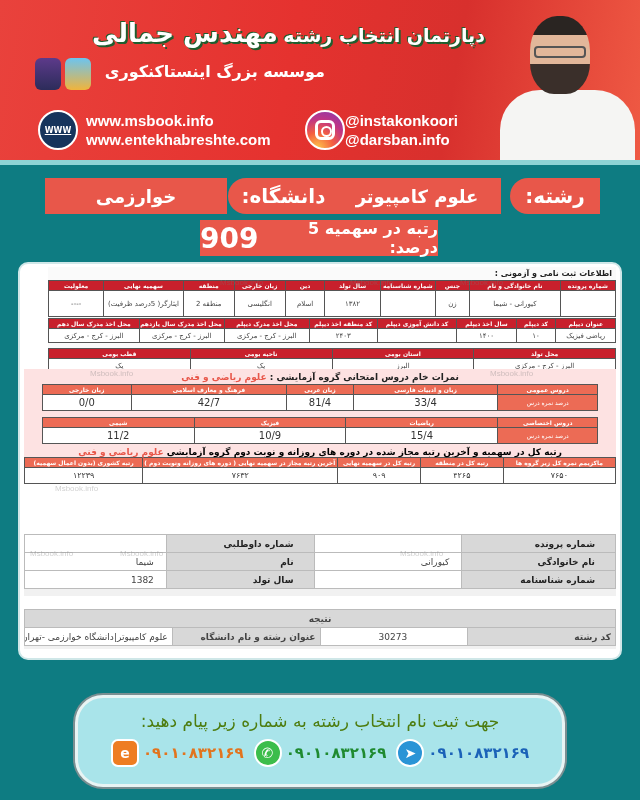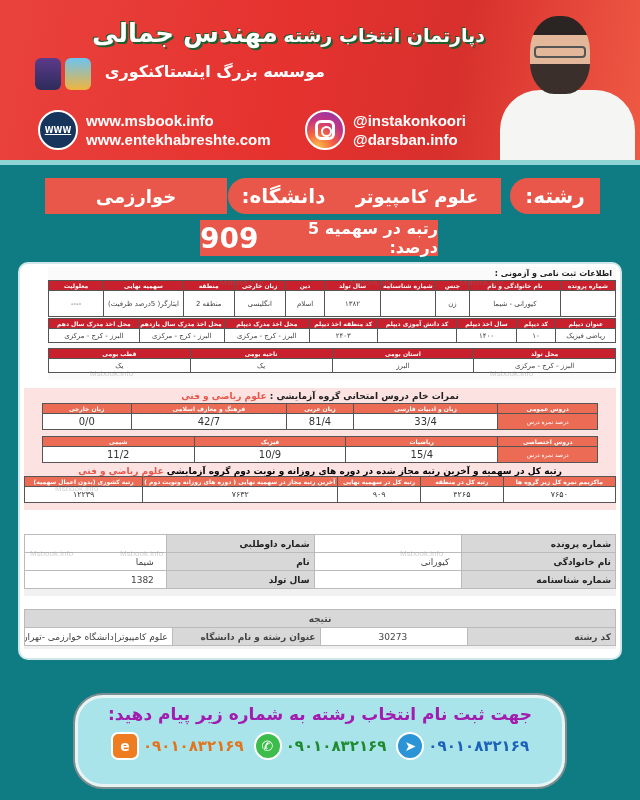--- a/index.html
+++ b/index.html
@@ -17,21 +17,21 @@
   .subtitle { position: absolute; right: 315px; top: 62px; direction: rtl; color: #fff; font-size: 16px; font-weight: bold; white-space: nowrap; }
   .mascots { position: absolute; left: 35px; top: 58px; display: flex; gap: 4px; }
   .mascot { width: 26px; height: 32px; border-radius: 6px; }
   .mascot.m1 { background: linear-gradient(#5d3a8a, #2c2c5a); }
   .mascot.m2 { background: linear-gradient(#6cc4f0, #f0b43c); }
 
   .web-block { position: absolute; left: 38px; top: 110px; display: flex; align-items: center; gap: 8px; }
   .globe { width: 40px; height: 40px; border-radius: 50%; background: #16345c; border: 2px solid #fff;
     display: flex; align-items: center; justify-content: center; color: #fff; font-size: 8px; font-weight: bold; text-decoration: underline; }
   .web-lines { color: #fff; font-weight: bold; font-size: 15px; line-height: 19px; font-family: "Liberation Sans", sans-serif; }
-  .insta-block { position: absolute; left: 305px; top: 110px; display: flex; align-items: center; gap: 8px; }
+  .insta-block { position: absolute; left: 305px; top: 110px; display: flex; align-items: center; gap: 0; }
   .insta-icon { width: 40px; height: 40px; border-radius: 50%; background: radial-gradient(circle at 30% 100%, #fdc44b 0%, #f56040 35%, #c13584 65%, #833ab4 100%);
     border: 2px solid #fff; display: flex; align-items: center; justify-content: center; }
   .insta-icon .cam { width: 20px; height: 20px; border: 3px solid #fff; border-radius: 6px; position: relative; }
   .insta-icon .cam::after { content: ""; position: absolute; width: 7px; height: 7px; border: 2px solid #fff; border-radius: 50%; left: 3px; top: 3px; }
   .insta-lines { color: #fff; font-weight: bold; font-size: 15px; line-height: 19px; font-family: "Liberation Sans", sans-serif; }
 
   .person { position: absolute; right: 0; top: 8px; width: 150px; height: 157px; }
   .person .head { position: absolute; left: 40px; top: 8px; width: 60px; height: 78px; border-radius: 45% 45% 40% 40%;
     background: linear-gradient(#2a2522 0 24%, #e2b79a 24% 62%, #3a2f2a 62% 100%); }
   .person .glasses { position: absolute; left: 44px; top: 38px; width: 52px; height: 12px; border: 2px solid #555; border-radius: 4px; }
@@ -59,50 +59,50 @@
   .sec-title { font-size: 8px; font-weight: bold; color: #222; padding: 2px 4px; }
   table { border-collapse: collapse; width: 100%; table-layout: fixed; }
   td, th { border: 1px solid #555; font-size: 7px; text-align: center; height: 14px; padding: 0 2px; overflow: hidden; white-space: nowrap; }
   th { background: #c8202c; color: #fff; font-weight: bold; height: 10px; font-size: 6px; }
   td { background: #fff; color: #444; }
   .t1 td { height: 26px; }
   .t1, .t2, .t3 { margin: 0 auto; }
   .t2 { margin-top: 1px; }
   .t3 { margin-top: 5px; }
 
-  .sec2 { top: 124px; height: 122px; background: #fde2e2; }
+  .sec2 { top: 105px; height: 98px; background: #fde2e2; }
   .sec2 .sec-title { text-align: center; font-size: 9px; padding-top: 3px; }
   .accent { color: #e8574a; }
   .sec2 table { width: 94%; margin: 0 auto; }
   .sec2 th { background: #ec6b55; color: #fff; }
   .sec2 td { font-size: 10px; height: 16px; color: #333; }
   .sec2 td.lab { background: #ec6b55; color: #fff; font-size: 6px; }
   .sec2 .g2 { margin-top: 6px; }
   .sec2 .rank-title { text-align: center; font-size: 9px; font-weight: bold; margin-top: 3px; }
   .sec2 .t-rank { width: 100%; }
   .sec2 .t-rank th { background: #ec6b55; }
   .sec2 .t-rank td { font-size: 8px; }
 
   .sec3 { top: 270px; height: 62px; background: #f1f1f1; }
   .sec3 table td { font-size: 9px; height: 18px; border-color: #bbb; }
-  .sec3 td.k { background: #d8d8d8; text-align: right; font-weight: bold; color: #222; padding-right: 4px; }
+  .sec3 td.k { background: #d8d8d8; text-align: right; font-weight: bold; color: #222; padding-right: 20px; }
   .sec3 td.v-r { text-align: right; padding-right: 12px; }
 
   .sec4 { top: 345px; height: 40px; background: #f1f1f1; }
   .sec4 td { font-size: 9px; height: 18px; border-color: #bbb; }
   .sec4 .res-h { background: #d8d8d8; font-weight: bold; text-align: center; }
   .sec4 td.k { background: #d8d8d8; text-align: right; font-weight: bold; padding-right: 4px; }
   .sec4 td.v { text-align: right; padding-right: 4px; }
 
   .wm { position: absolute; color: rgba(120,120,120,0.35); font-size: 8px; font-family: "Liberation Sans", sans-serif; pointer-events: none; direction: ltr; }
 
   
   .footer { position: absolute; left: 75px; top: 695px; width: 490px; height: 92px; border-radius: 28px;
     background: #a9e4ea; border: 3px solid #e8f4f4; box-shadow: 0 0 0 2px #7b8f92; }
-  .footer-title { text-align: center; direction: rtl; font-weight: bold; color: #a21caf; font-size: 17px; margin-top: 6px; }
+  .footer-title { text-align: center; direction: rtl; font-weight: normal; color: #4d7c0f; font-size: 17px; margin-top: 13px; }
   .contacts { display: flex; justify-content: center; gap: 10px; margin-top: 8px; direction: ltr; }
   .contact { display: flex; align-items: center; gap: 4px; }
   .cicon { width: 28px; height: 28px; border-radius: 50%; display: flex; align-items: center; justify-content: center; color: #fff; font-size: 14px; font-weight: bold; border: 2px solid #fff; }
   .cicon.eitaa { background: #ee7d22; border-radius: 7px; }
   .cicon.wa { background: #3cbd4b; }
   .cicon.tg { background: #2a94d6; }
   .cnum { font-weight: bold; font-size: 15px; font-family: "DejaVu Sans", sans-serif; }
   .cnum.orange { color: #e2741e; }
   .cnum.green { color: #1f8a30; }
   .cnum.blue { color: #1b62b8; }

